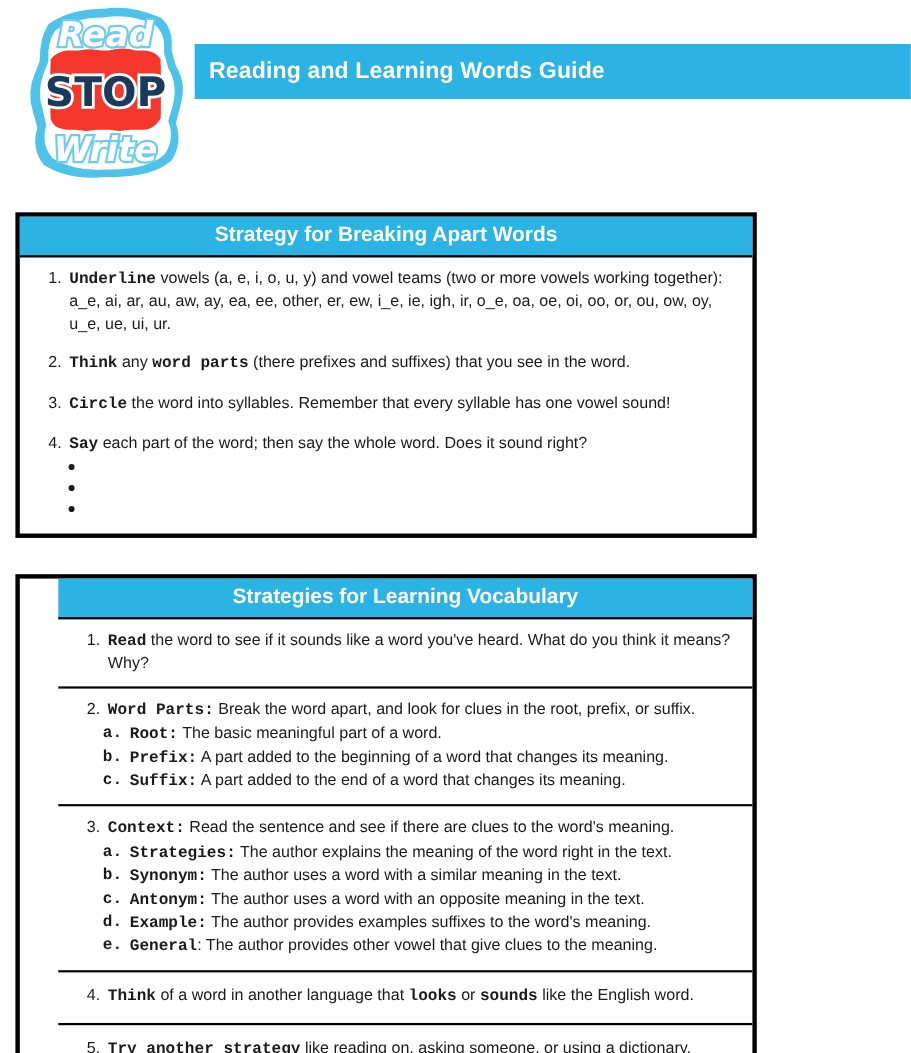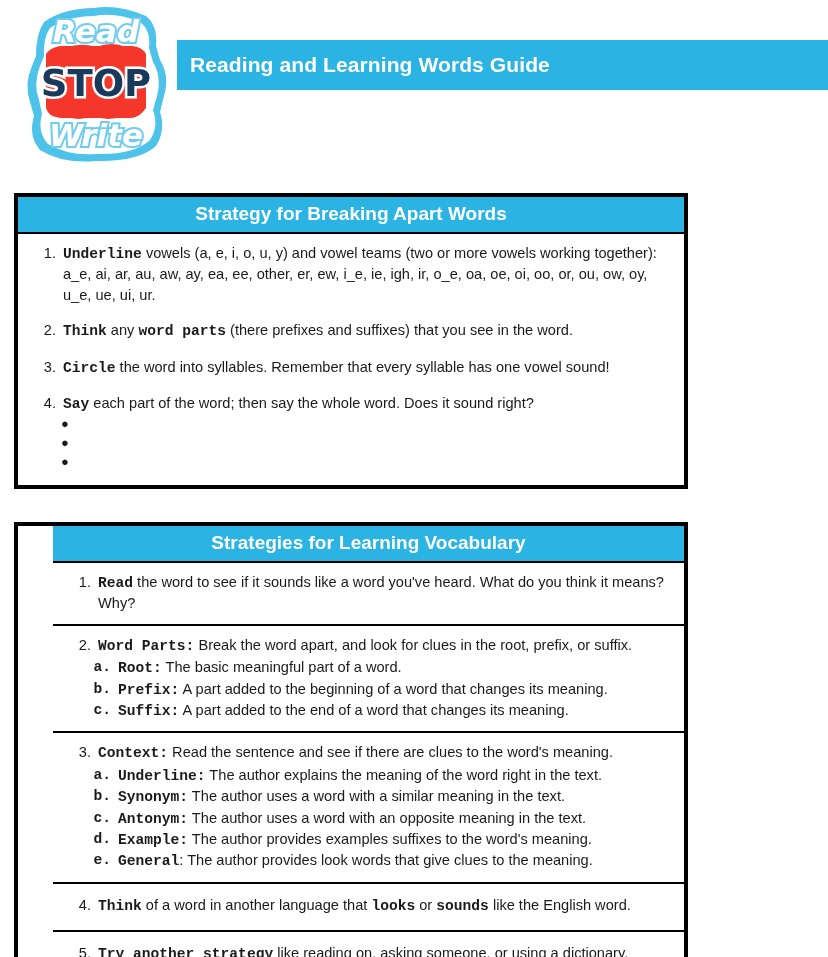--- a/index.html
+++ b/index.html
@@ -229,37 +229,37 @@
     </div>
 
     <div class="section row-pad">
       <div class="olitem lvl1">
         <span class="marker">3.</span>
         <span class="body"><b>Context:</b><span> Read the sentence and see if there are clues to the word's meaning.</span></span>
       </div>
       <div class="sub-list">
         <div class="olitem lvl2">
           <span class="marker bold">a.</span>
-          <span class="body"><b>Underline:</b><span> The author explains the meaning of the word right in the text.</span></span>
+          <span class="body"><b>Strategies:</b><span> The author explains the meaning of the word right in the text.</span></span>
         </div>
         <div class="olitem lvl2">
           <span class="marker bold">b.</span>
           <span class="body"><b>Synonym:</b><span> The author uses a word with a similar meaning in the text.</span></span>
         </div>
         <div class="olitem lvl2">
           <span class="marker bold">c.</span>
           <span class="body"><b>Antonym:</b><span> The author uses a word with an opposite meaning in the text.</span></span>
         </div>
         <div class="olitem lvl2">
           <span class="marker bold">d.</span>
           <span class="body"><b>Example:</b><span> The author provides examples suffixes to the word's meaning.</span></span>
         </div>
         <div class="olitem lvl2">
           <span class="marker bold">e.</span>
-          <span class="body"><b>General</b><span>: The author provides look words that give clues to the meaning.</span></span>
+          <span class="body"><b>General</b><span>: The author provides other vowel that give clues to the meaning.</span></span>
         </div>
       </div>
     </div>
 
     <div class="section row-pad" style="padding-top:11px;padding-bottom:14px;">
       <div class="olitem lvl1">
         <span class="marker">4.</span>
         <span class="body"><b>Think</b><span> of a word in another language that </span><b>looks</b><span> or </span><b>sounds</b><span> like the English word.</span></span>
       </div>
     </div>

